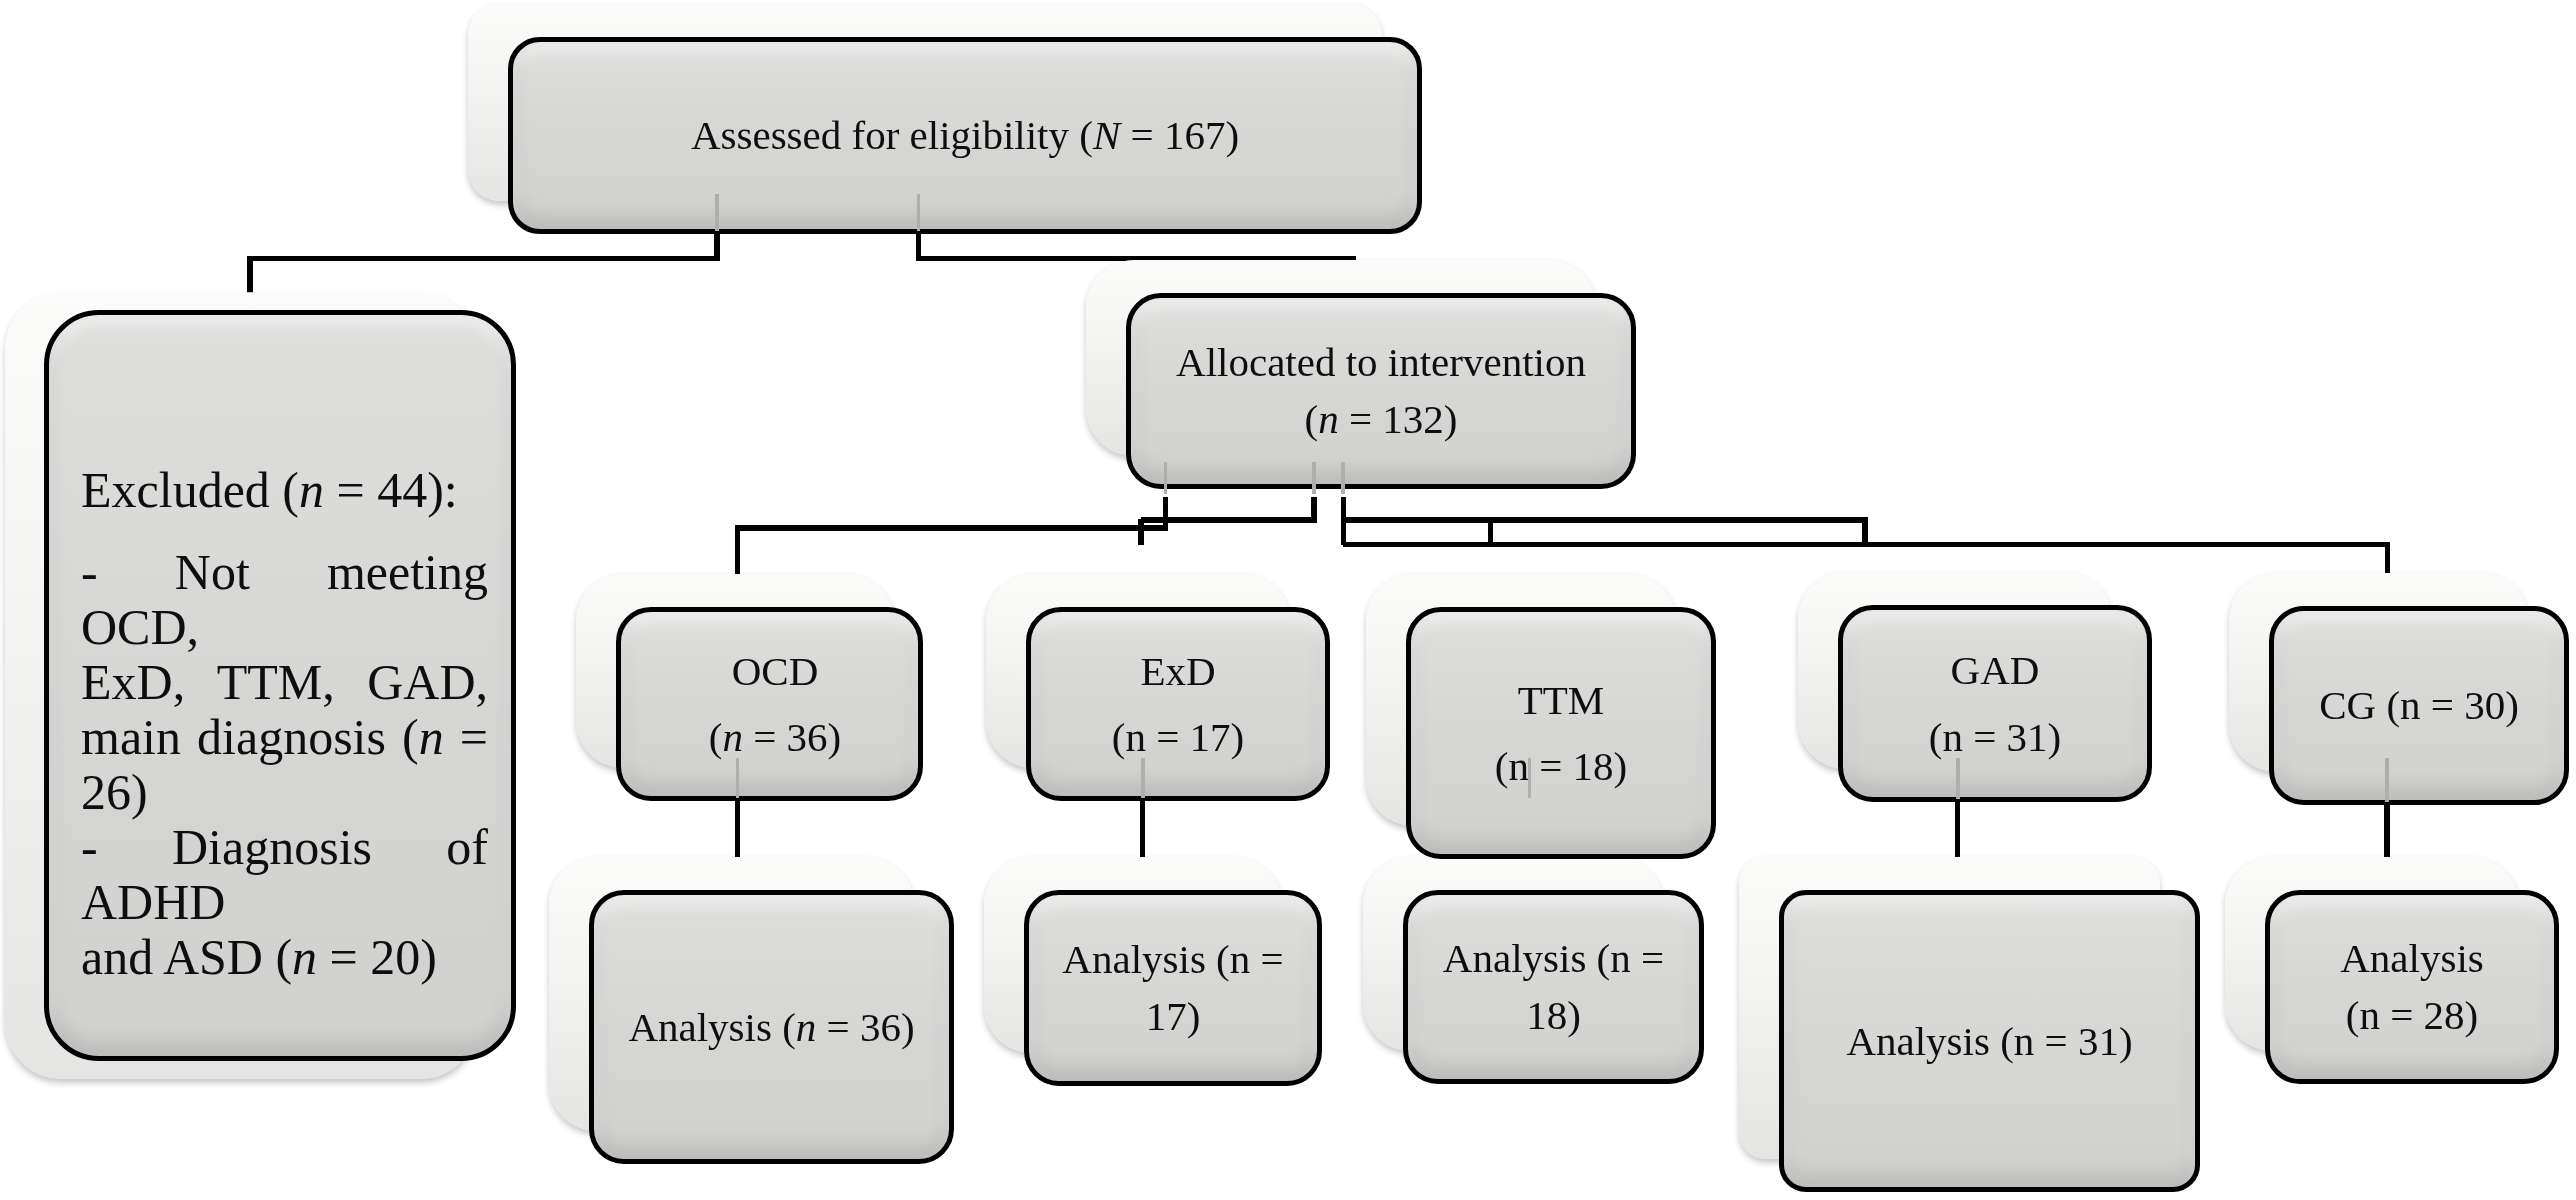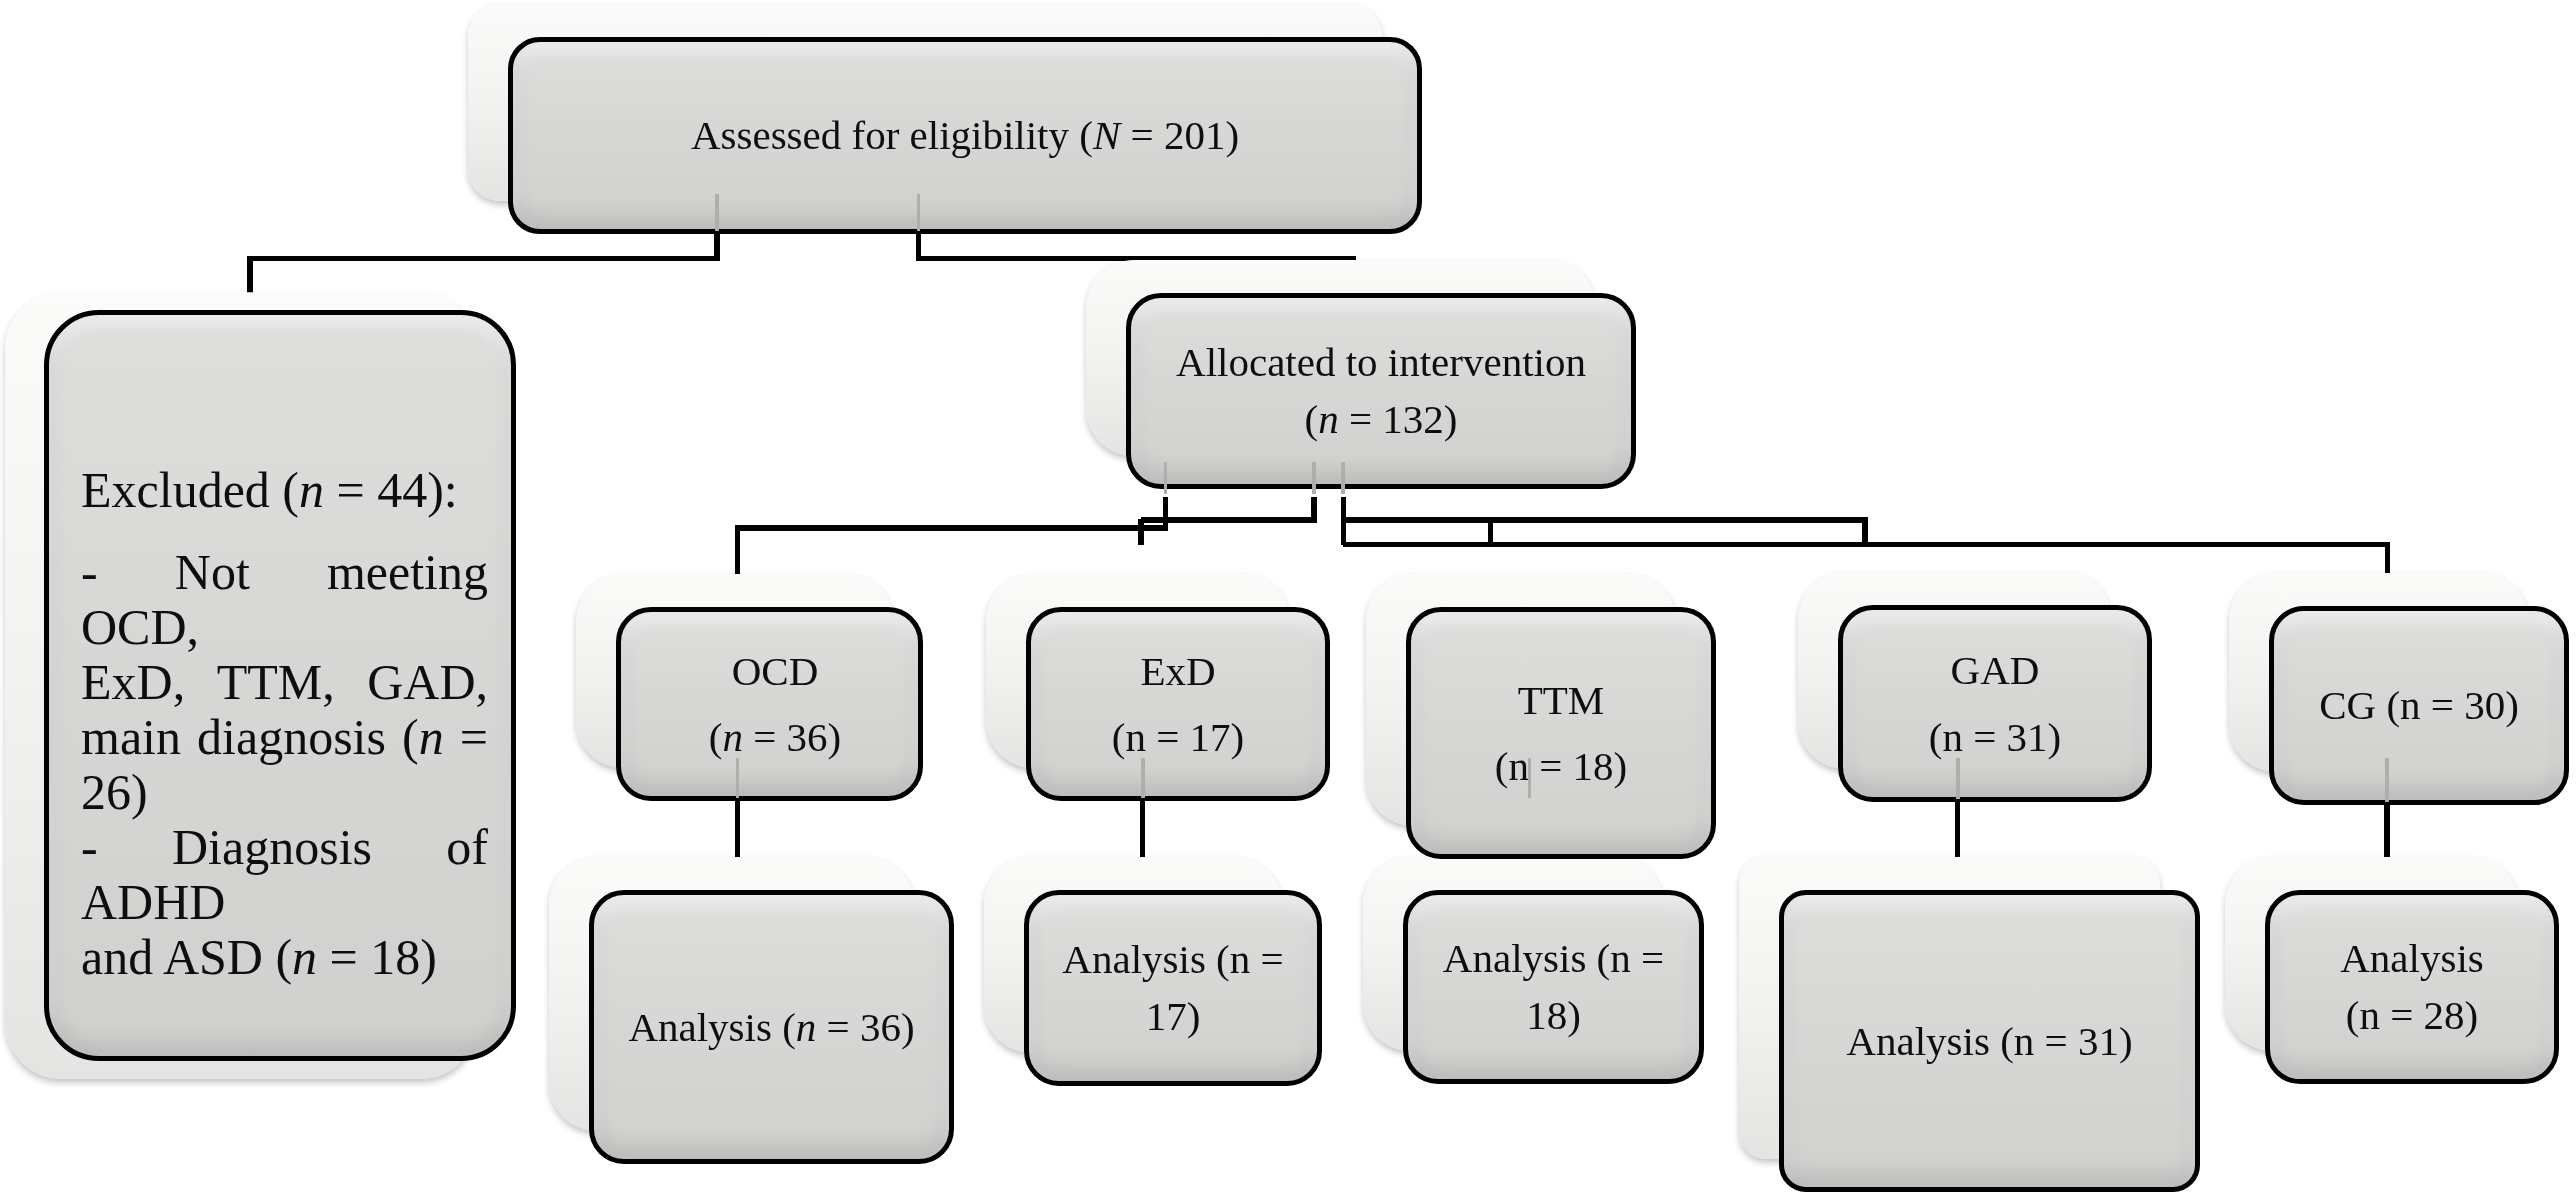--- a/index.html
+++ b/index.html
@@ -80,31 +80,31 @@
   <div class="shadow g-ttm"></div>
   <div class="shadow g-gad"></div>
   <div class="shadow g-cg"></div>
   <div class="shadow g-a1"></div>
   <div class="shadow g-a2"></div>
   <div class="shadow g-a3"></div>
   <div class="shadow g-a4"></div>
   <div class="shadow g-a5"></div>
 
   <div class="box g-assessed">
-    <div class="lbl"><span>Assessed for eligibility (</span><span class="it">N</span><span> = 201)</span></div>
+    <div class="lbl"><span>Assessed for eligibility (</span><span class="it">N</span><span> = 167)</span></div>
   </div>
 
   <div class="box excl g-excluded">
       <div class="xline pgap"><span>Excluded (</span><span class="it">n</span><span> = 44):</span></div>
       <div class="xline just"><span>- Not meeting OCD,</span></div>
       <div class="xline just"><span>ExD, TTM, GAD,</span></div>
       <div class="xline just"><span>main diagnosis (</span><span class="it">n</span><span> =</span></div>
       <div class="xline"><span>26)</span></div>
       <div class="xline just"><span>- Diagnosis of ADHD</span></div>
-      <div class="xline"><span>and ASD (</span><span class="it">n</span><span> = 18)</span></div>
+      <div class="xline"><span>and ASD (</span><span class="it">n</span><span> = 20)</span></div>
     </div>
 
   <div class="box g-allocated">
     <div class="lbl"><span>Allocated to intervention
 (</span><span class="it">n</span><span> = 132)</span></div>
   </div>
 
   <div class="box g-ocd lh-wide">
     <div class="lbl"><span>OCD
 (</span><span class="it">n</span><span> = 36)</span></div>

